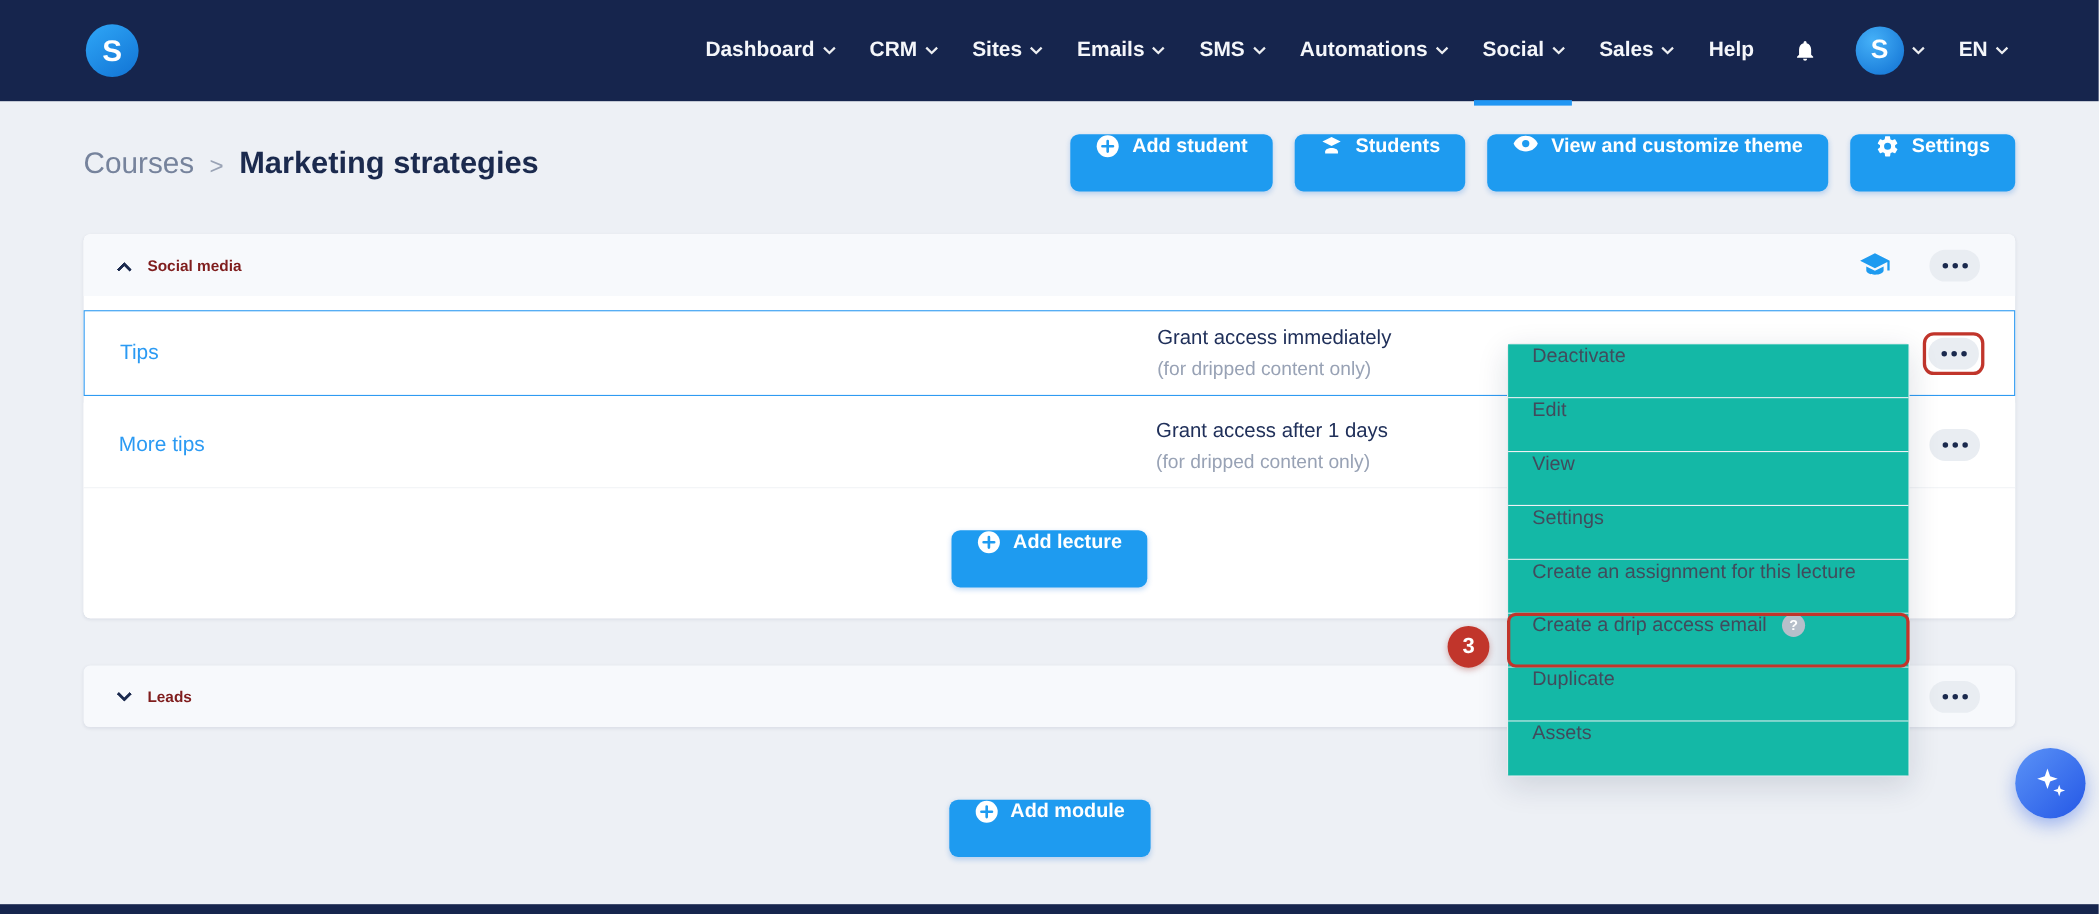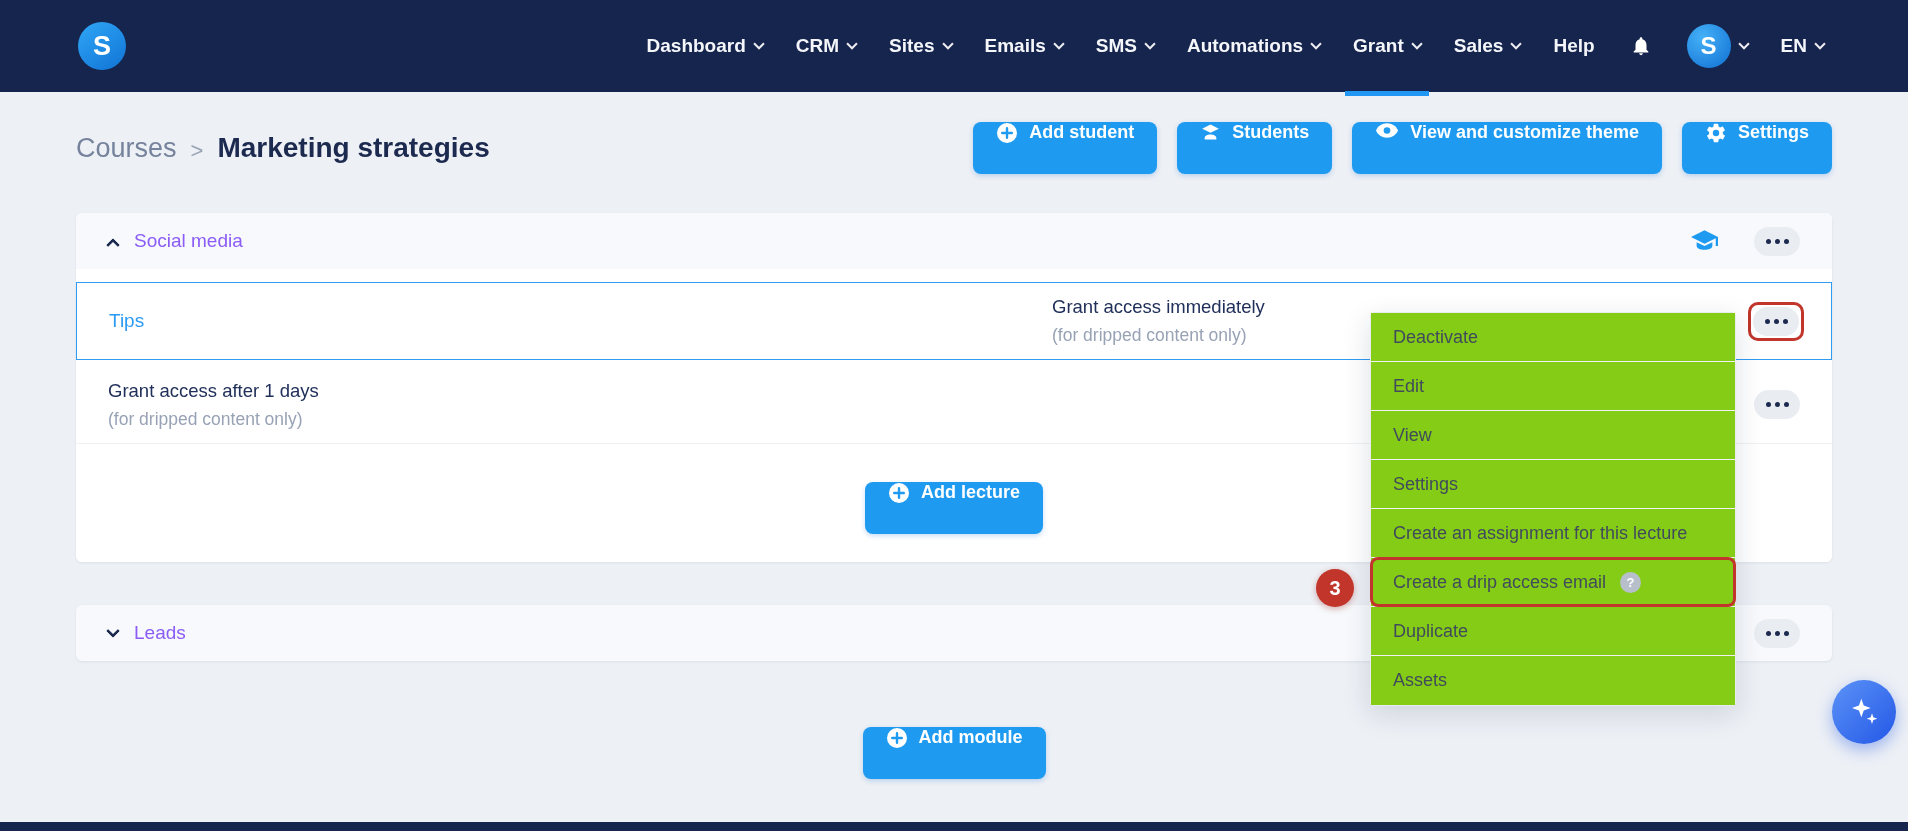--- a/index.html
+++ b/index.html
@@ -72,21 +72,21 @@
   
   .card {
     margin:39px 76px 0; background:#fff; border-radius:6px;
     box-shadow:0 1px 3px rgba(20,35,70,.07);
   }
   .module-head {
     height:56px; background:#f7f9fc; border-radius:6px 6px 0 0;
     display:flex; align-items:center; padding:0 32px;
   }
   .module-title { display:flex; align-items:center; gap:16px; cursor:pointer; }
-  .module-title span { color:#8b5cf6; font-weight:normal; font-size:19px; }
+  .module-title span { color:#7f1d1d; font-weight:bold; font-size:14px; }
   .caret {
     display:inline-block; width:10px; height:10px;
     border-right:3px solid #1b2a4e; border-bottom:3px solid #1b2a4e;
     border-radius:1px;
   }
   .caret.up { transform:rotate(-135deg); margin-top:7px; }
   .caret.down { transform:rotate(45deg); margin-top:-4px; }
   .module-head-right { margin-left:auto; display:flex; align-items:center; gap:36px; }
   .dots {
     position:relative; width:46px; height:29px; border-radius:15px;
@@ -125,23 +125,23 @@
 
   .add-module-zone { display:flex; justify-content:center; margin-top:66px; }
 
   
   .context-menu {
     position:absolute; left:1370px; top:312px; width:366px;
     background:#fff; border:1px solid #e8ebef; border-radius:4px;
     box-shadow:0 8px 28px rgba(20,35,70,.14); z-index:20;
   }
   .menu-item {
-    position:relative; height:49px; display:flex; align-items:center;
+    position:relative; height:49px; display:flex; align-items:flex-start;
     padding:0 22px; font-size:18px; color:#414b5c;
-    border-bottom:1px solid #eff1f4; cursor:pointer; background:#84cc16;
+    border-bottom:1px solid #eff1f4; cursor:pointer; background:#14b8a6;
   }
   .menu-item:last-child { border-bottom:none; }
   .menu-item.highlight::after {
     content:""; position:absolute; inset:-1px;
     border:3px solid #c1352b; border-radius:8px; pointer-events:none;
   }
   .help-badge {
     width:21px; height:21px; border-radius:50%; background:#b6bfca;
     color:#fff; font-size:13px; font-weight:bold;
     display:inline-flex; align-items:center; justify-content:center;
@@ -196,21 +196,21 @@
     </div>
     <div class="nav-item">
       <span>SMS</span>
       <i class="chev"></i>
     </div>
     <div class="nav-item">
       <span>Automations</span>
       <i class="chev"></i>
     </div>
     <div class="nav-item active">
-      <span>Grant</span>
+      <span>Social</span>
       <i class="chev"></i>
     </div>
     <div class="nav-item">
       <span>Sales</span>
       <i class="chev"></i>
     </div>
     <div class="nav-item">
       <span>Help</span>
     </div>
     <div class="nav-bell">
@@ -294,20 +294,21 @@
       <div class="access-note">(for dripped content only)</div>
     </div>
     <button class="dots red-outline">
         <i></i>
         <i></i>
         <i></i>
       </button>
   </div>
 
   <div class="lecture-row plain">
+    <div class="row-title">More tips</div>
     <div class="row-access">
       <div class="access-main">Grant access after 1 days</div>
       <div class="access-note">(for dripped content only)</div>
     </div>
     <button class="dots">
         <i></i>
         <i></i>
         <i></i>
       </button>
   </div>

